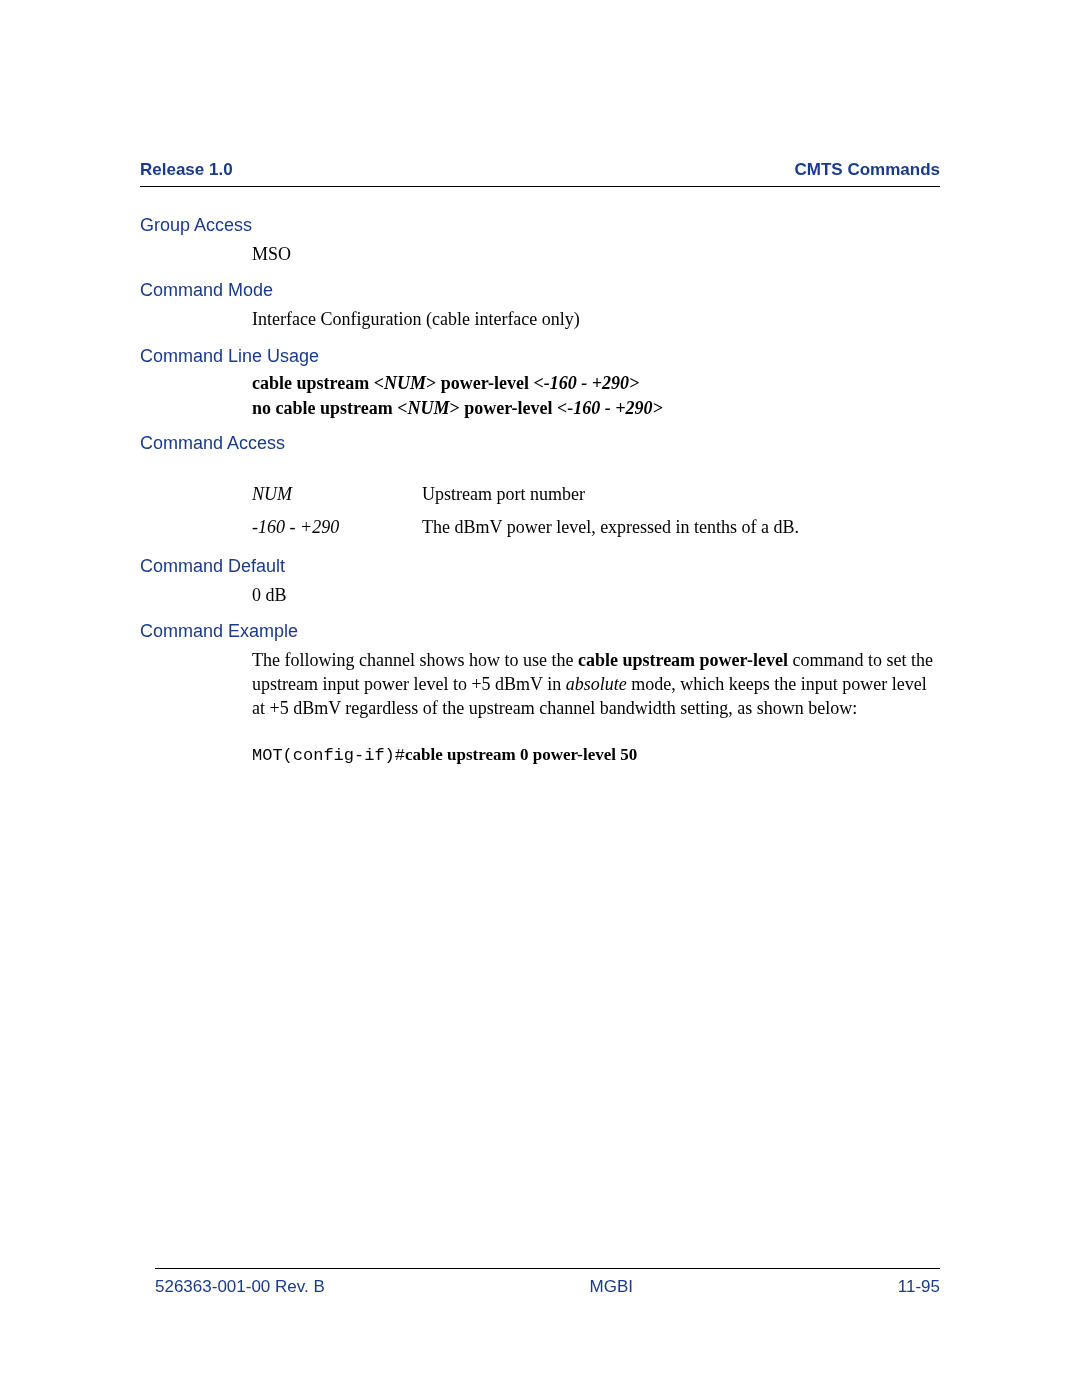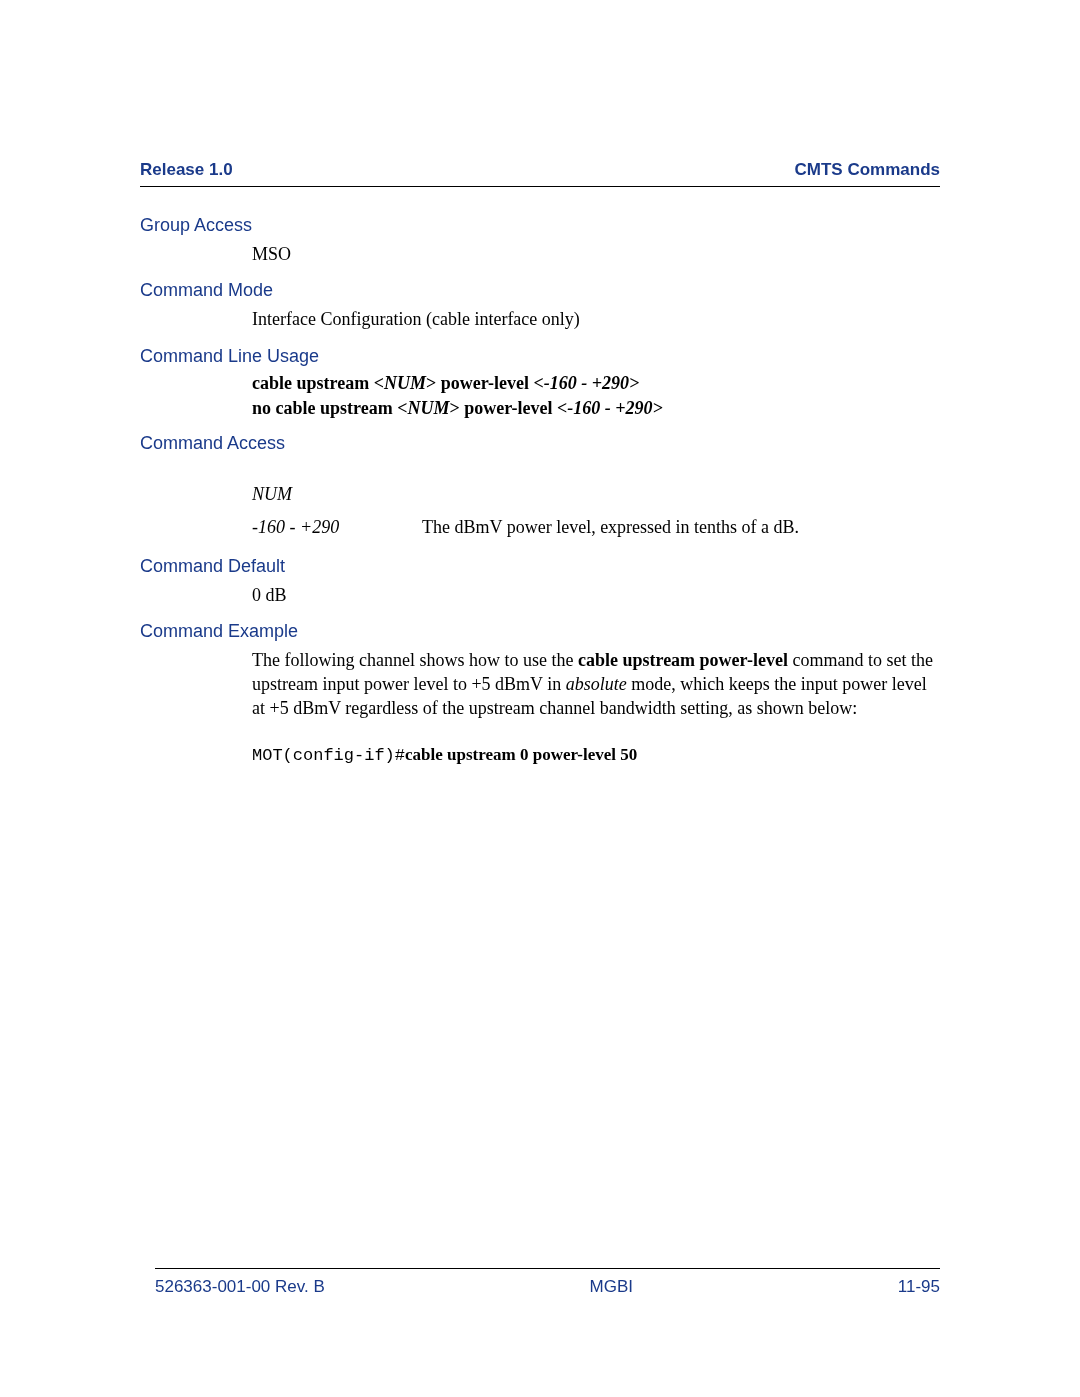--- a/index.html
+++ b/index.html
@@ -106,20 +106,21 @@
     <span class="bold">cable upstream &lt;</span><span class="bold ital">NUM</span><span class="bold">&gt; power-level </span><span class="bold ital">&lt;-160 - +290&gt;</span>
   </div>
   <div class="usage-line" style="margin-bottom:10px;">
     <span class="bold">no cable upstream &lt;</span><span class="bold ital">NUM</span><span class="bold">&gt; power-level </span><span class="bold ital">&lt;-160 - +290&gt;</span>
   </div>
 
   <div class="section-heading">Command Access</div>
   <div class="syntax-table">
     <div class="syntax-row">
       <div class="syntax-col1">NUM</div>
+      <div class="syntax-col2">Upstream port number</div>
     </div>
     <div class="syntax-row">
       <div class="syntax-col1">-160 - +290</div>
       <div class="syntax-col2">The dBmV power level, expressed in tenths of a dB.</div>
     </div>
   </div>
 
   <div class="section-heading">Command Default</div>
   <div class="body-block">0 dB</div>
 

